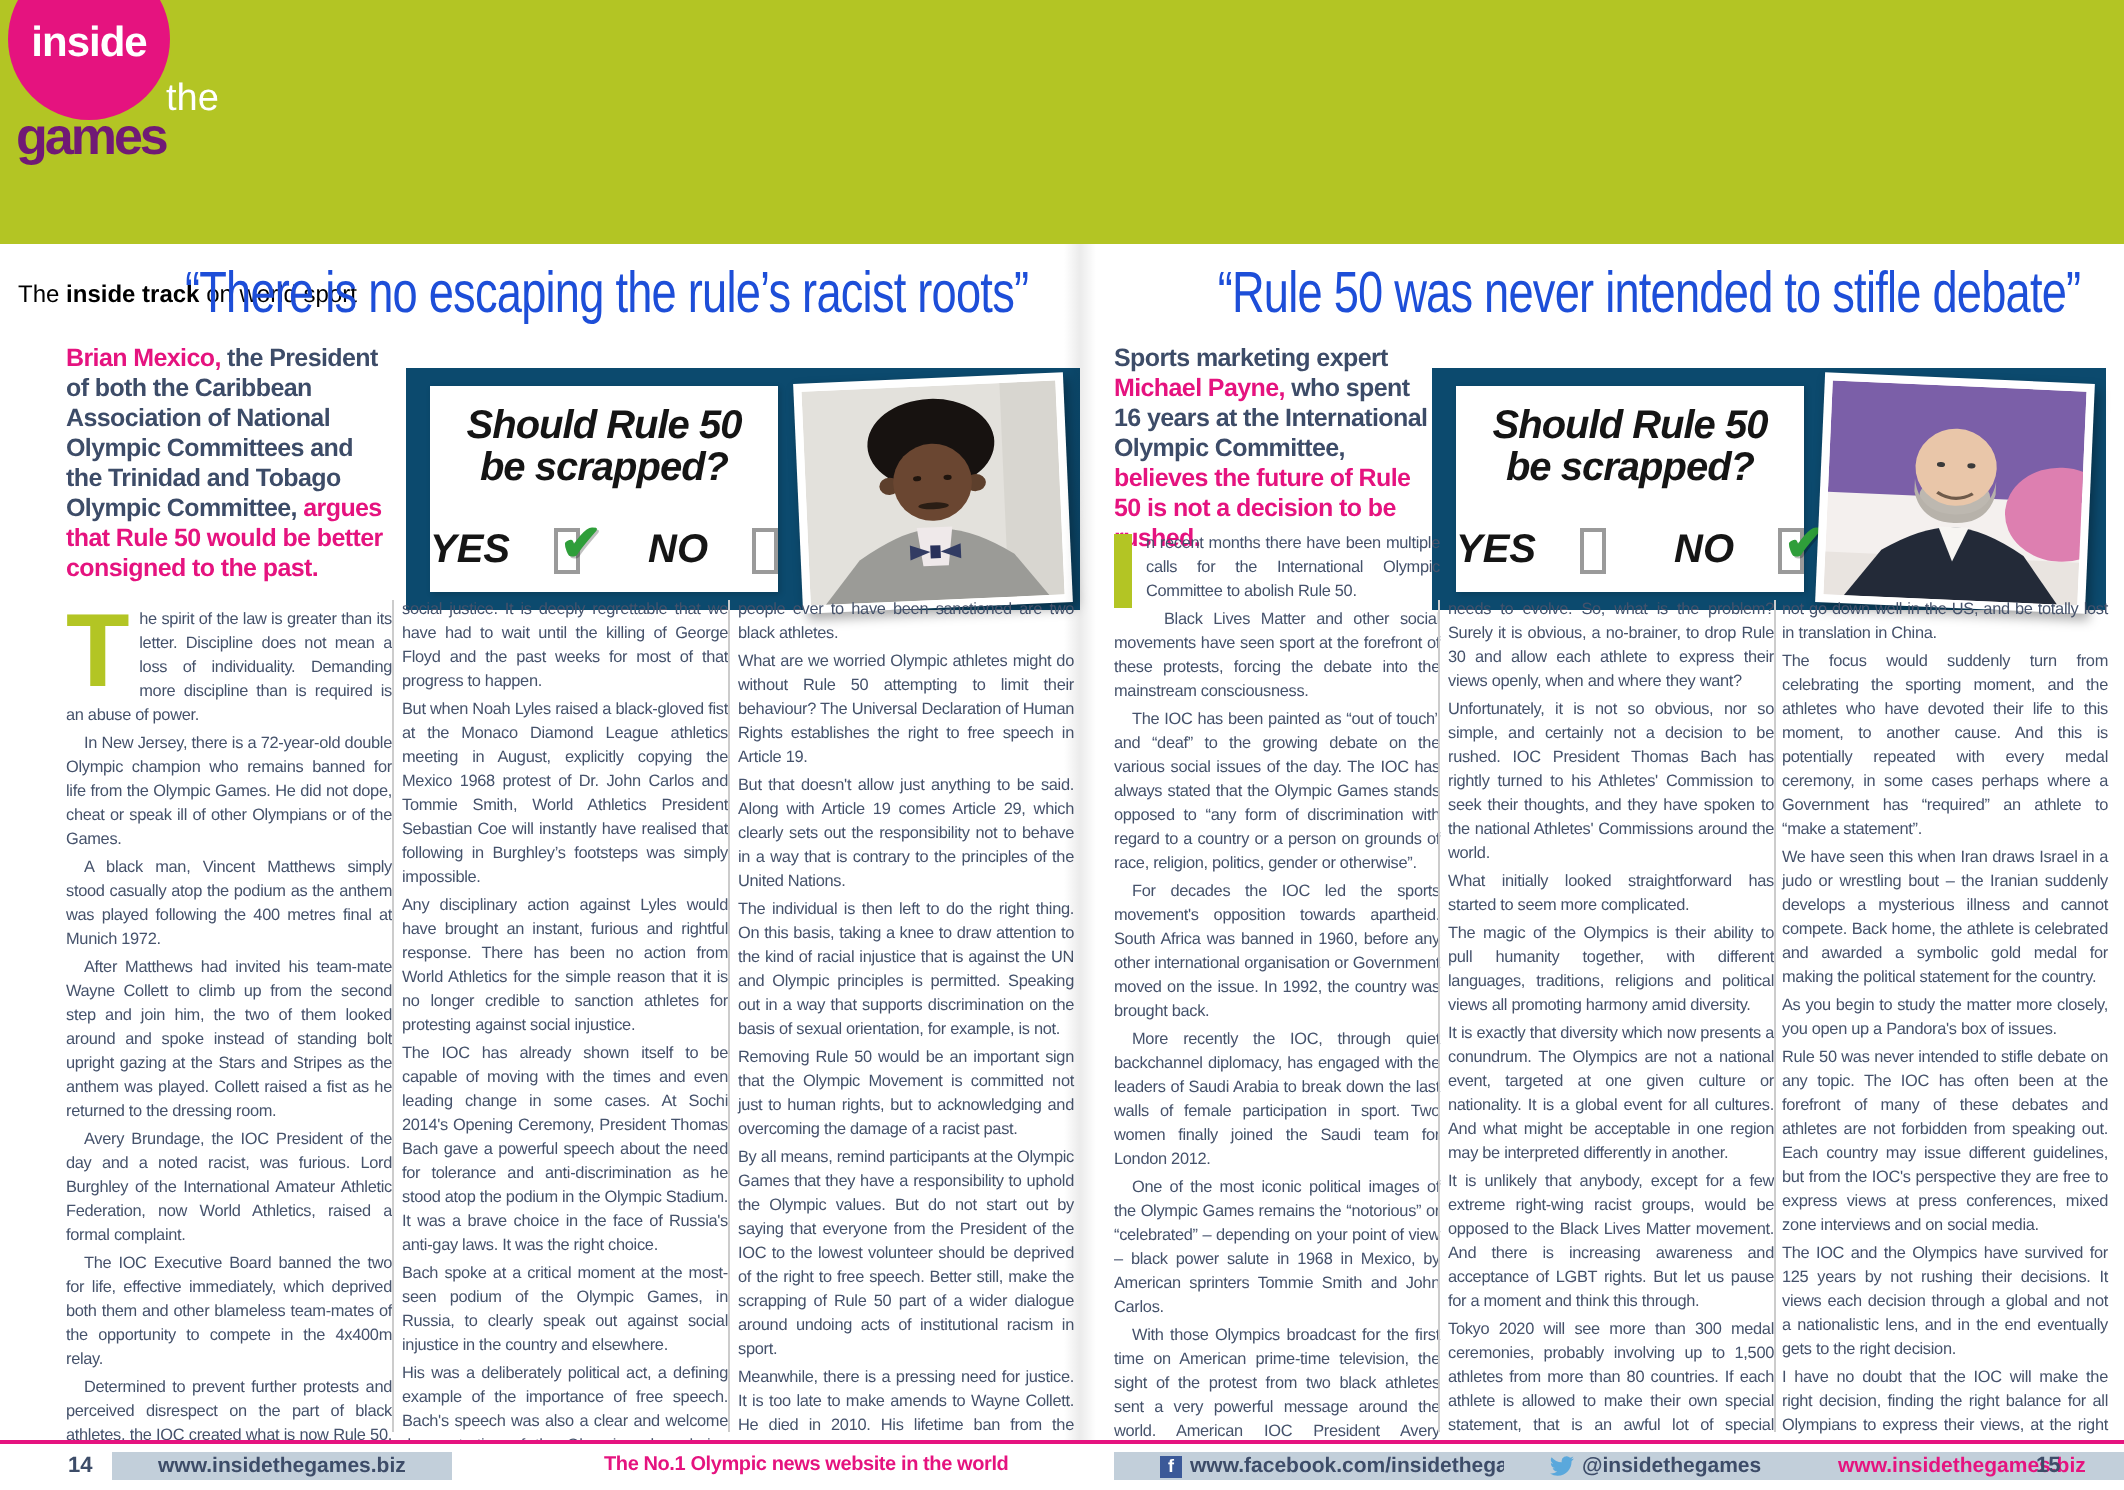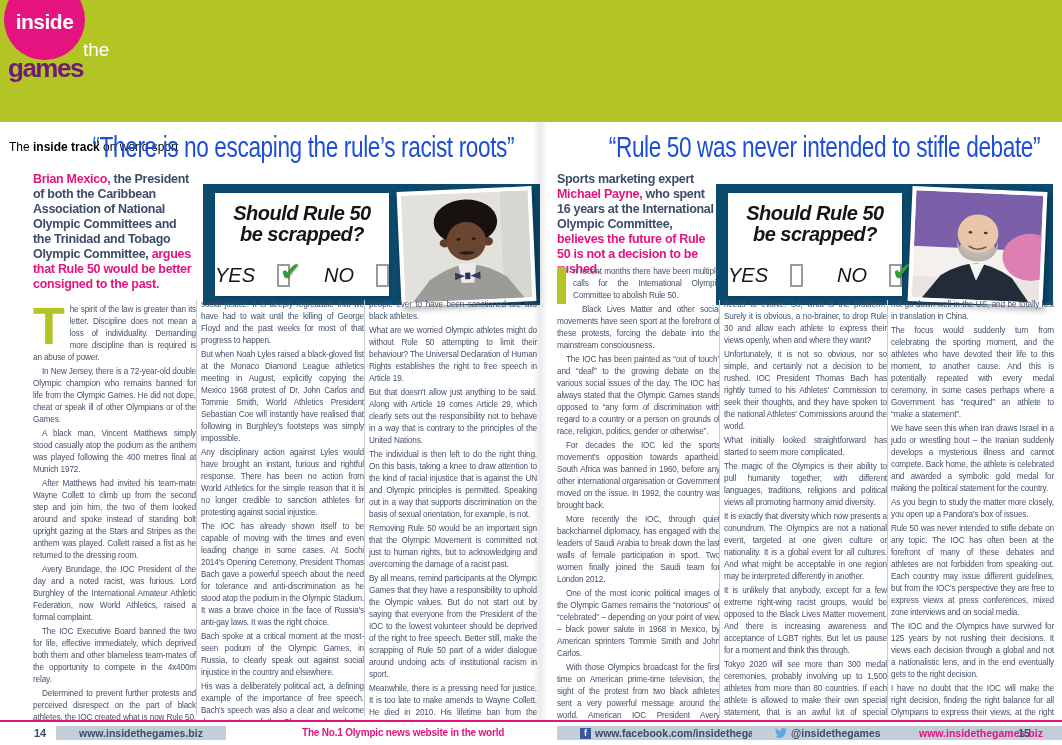--- a/index.html
+++ b/index.html
@@ -30,21 +30,21 @@
 
   
   .pollbox{position:absolute;top:172px;width:337px;height:121px;background:#0c4a6e;margin-top:12px;}
   .art-left .pollbox{left:203px;}
   .art-right .pollbox{left:716px;}
   .pollcard{position:absolute;left:12px;top:9px;width:174px;height:103px;background:#fff;
             box-shadow:1px 1px 3px rgba(0,0,0,0.18);}
   .q{margin:10px 0 0 0;text-align:center;font-style:italic;font-weight:700;font-size:20px;
      line-height:21px;color:#151515;letter-spacing:-0.5px;}
   .choices{position:absolute;left:0;right:0;bottom:9px;display:flex;align-items:center;
-           justify-content:center;gap:22px;font-style:italic;font-weight:400;font-size:20px;color:#151515;}
+           justify-content:center;gap:22px;font-style:italic;font-weight:700;font-size:20px;color:#151515;}
   .choices .lbl2{margin-left:12px;}
   .checkbox{position:relative;width:19px;height:19px;border:2px solid #9a9a9a;background:#fff;display:inline-block;}
   .check{position:absolute;left:1px;top:-9px;color:#2f9e3a;font-size:25px;font-style:normal;
          text-shadow:1px 1px 0 rgba(0,0,0,0.25);}
   .photo{position:absolute;top:5px;width:127px;height:107px;background:#fff;padding:4px;
          box-shadow:2px 3px 6px rgba(0,0,0,0.35);}
   .art-left .photo{left:196px;transform:rotate(-2.5deg);}
   .art-right .photo{left:194px;transform:rotate(2.5deg);}
   .photo svg{display:block;width:100%;height:100%;}
 

